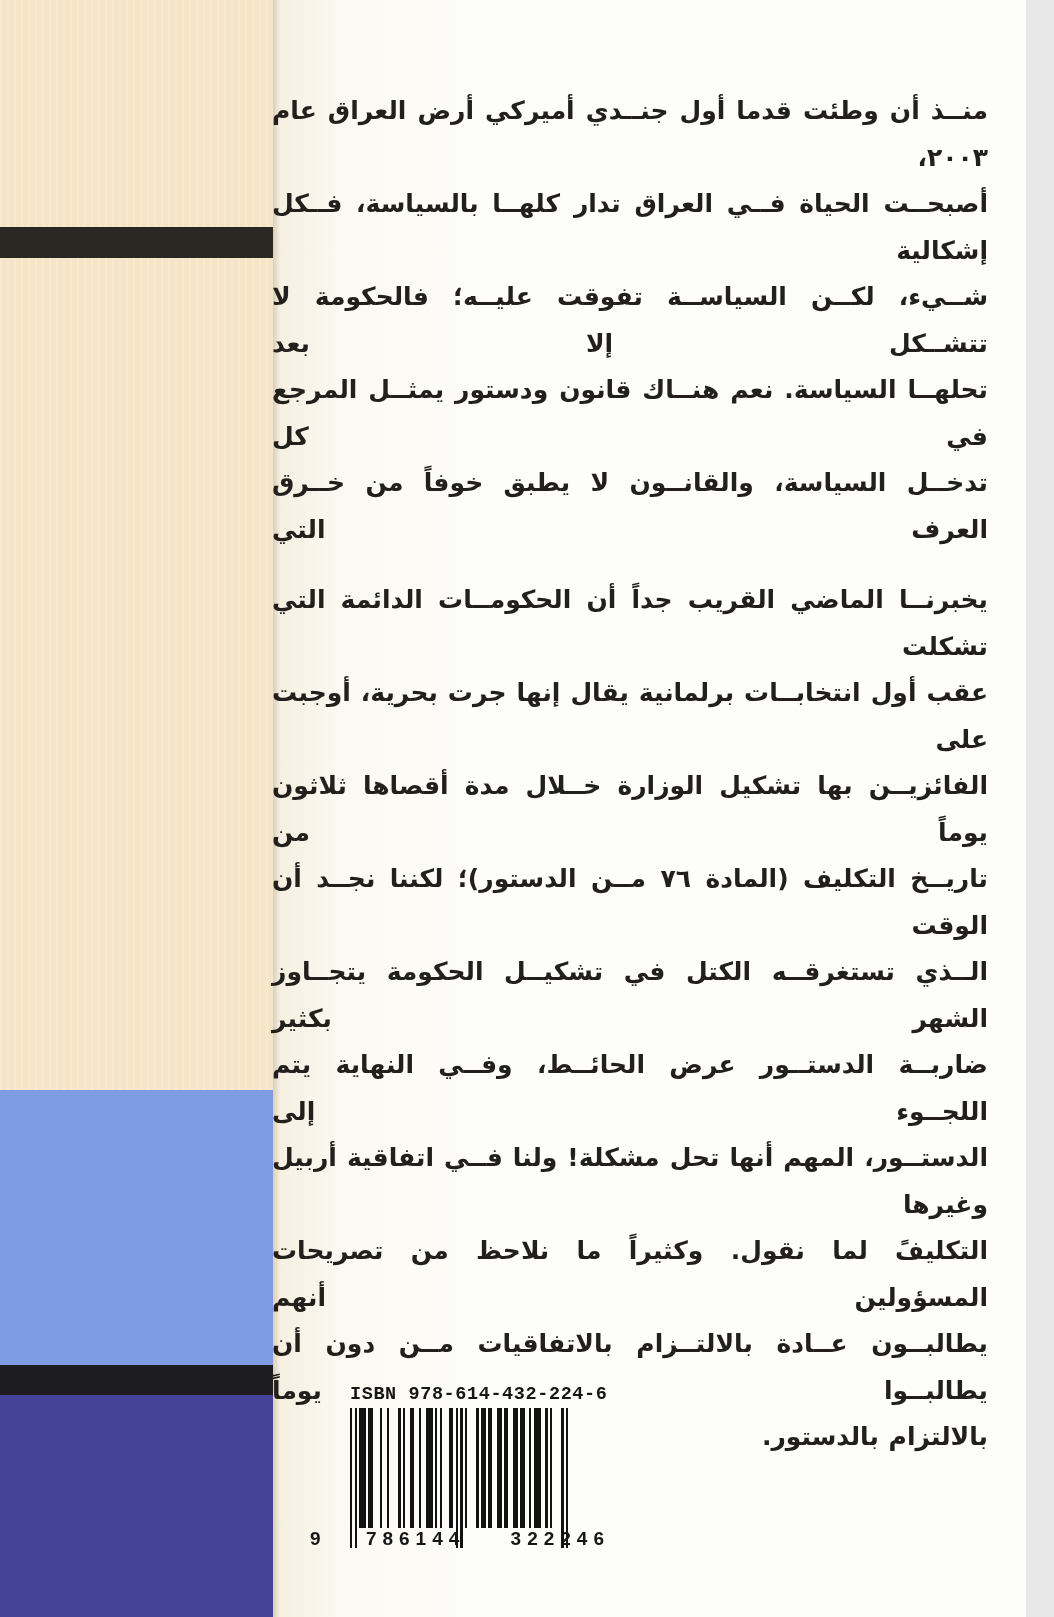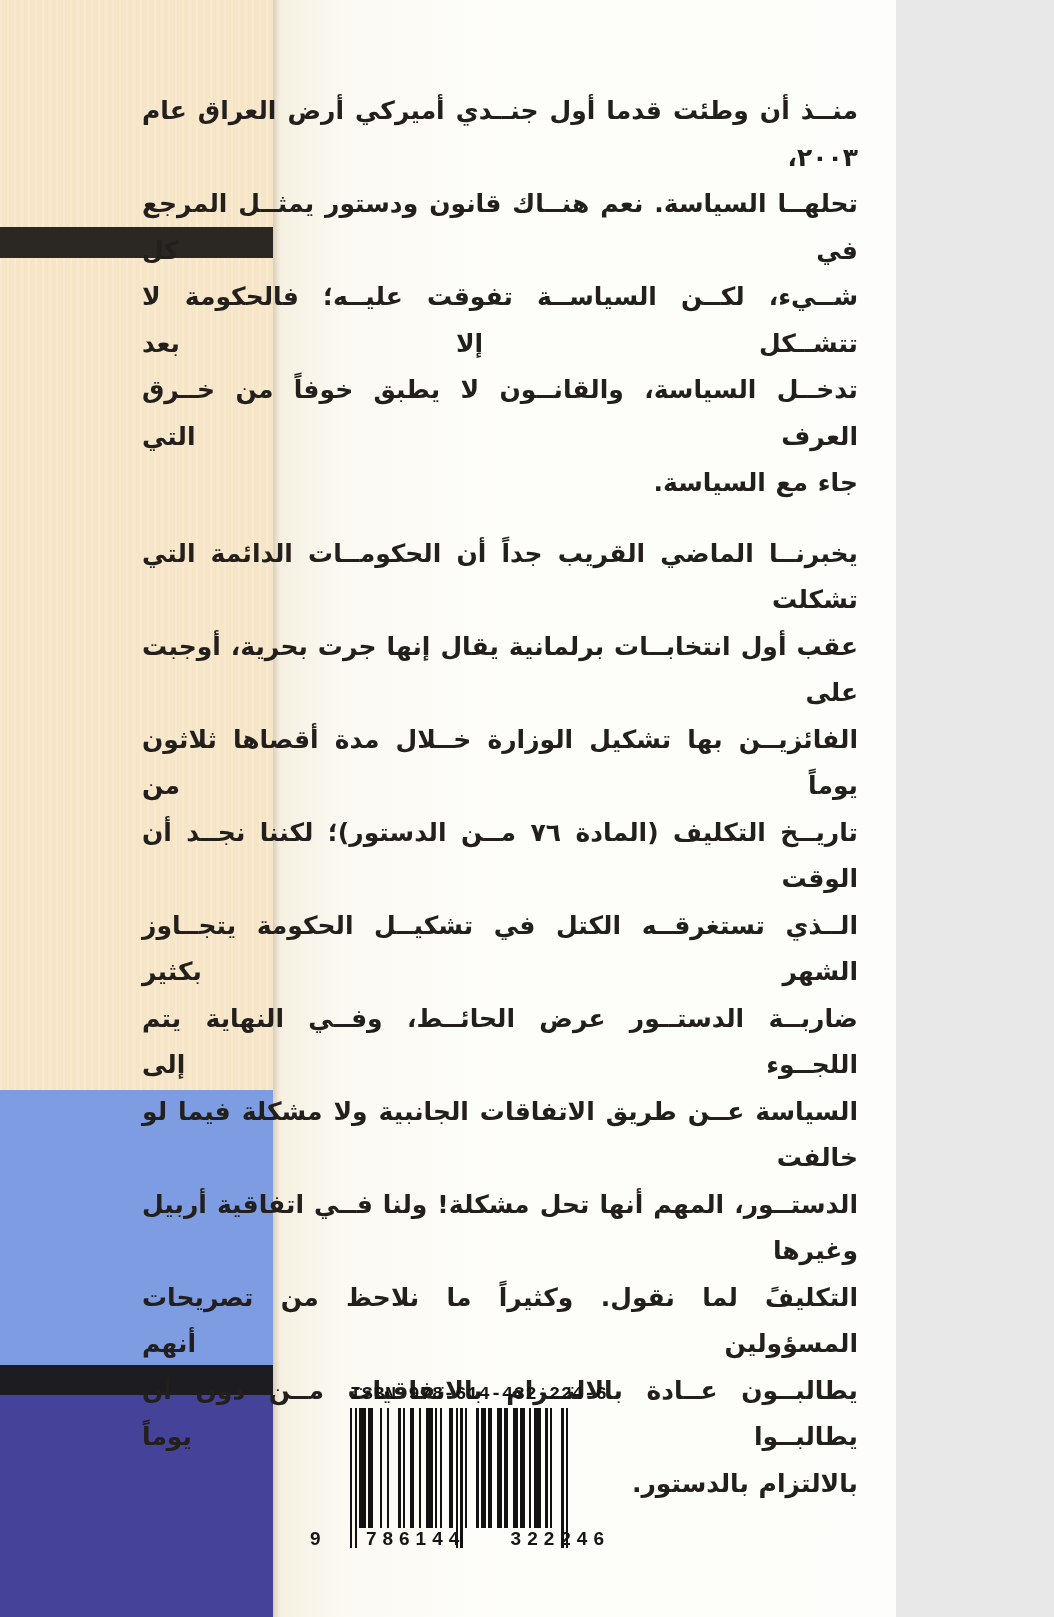--- a/index.html
+++ b/index.html
@@ -1,18 +1,18 @@
 <!DOCTYPE html>
 <html lang="ar"><head>
 <meta charset="utf-8">
 <style>
   html,body{margin:0;padding:0;}
   body{background:#e8e8e8;}
   .cover{
-    position:relative; width:896px; height:1617px; overflow:hidden;
+    position:relative; width:1026px; height:1617px; overflow:hidden;
     background:#fcfbf6;
     font-family:"DejaVu Sans", sans-serif;
   }
   
   .spine{
     position:absolute; left:0; top:0; width:273px; height:100%;
     background:
       repeating-linear-gradient(90deg, rgba(255,255,255,.20) 0 2px, rgba(0,0,0,0) 2px 7px),
       #f6e5c6;
   }
@@ -69,33 +69,32 @@
     <div class="stripe-bottom"></div>
     <div class="blue-dark"></div>
   </div>
 
   <div class="main">
 
     <div class="textblock">
       <div id="paras">
           <div class="para">
             <div class="line">منــذ أن وطئت قدما أول جنــدي أميركي أرض العراق عام ٢٠٠٣،</div>
+            <div class="line">أصبحــت الحياة فــي العراق تدار كلهــا بالسياسة، فــكل إشكالية</div>
+            <div class="line">شــيء، لكــن السياســة تفوقت عليــه؛ فالحكومة لا تتشــكل إلا بعد</div>
             <div class="line">تحلهــا السياسة. نعم هنــاك قانون ودستور يمثــل المرجع في كل</div>
-            <div class="line">شــيء، لكــن السياســة تفوقت عليــه؛ فالحكومة لا تتشــكل إلا بعد</div>
             <div class="line">تدخــل السياسة، والقانــون لا يطبق خوفاً من خــرق العرف التي</div>
-            <div class="line end">جاء مع السياسة.</div>
           </div>
           <div class="para">
             <div class="line">يخبرنــا الماضي القريب جداً أن الحكومــات الدائمة التي تشكلت</div>
             <div class="line">عقب أول انتخابــات برلمانية يقال إنها جرت بحرية، أوجبت على</div>
             <div class="line">الفائزيــن بها تشكيل الوزارة خــلال مدة أقصاها ثلاثون يوماً من</div>
             <div class="line">تاريــخ التكليف (المادة ٧٦ مــن الدستور)؛ لكننا نجــد أن الوقت</div>
             <div class="line">الــذي تستغرقــه الكتل في تشكيــل الحكومة يتجــاوز الشهر بكثير</div>
             <div class="line">ضاربــة الدستــور عرض الحائــط، وفــي النهاية يتم اللجــوء إلى</div>
-            <div class="line">السياسة عــن طريق الاتفاقات الجانبية ولا مشكلة فيما لو خالفت</div>
             <div class="line">الدستــور، المهم أنها تحل مشكلة! ولنا فــي اتفاقية أربيل وغيرها</div>
             <div class="line">التكليفً لما نقول. وكثيراً ما نلاحظ من تصريحات المسؤولين أنهم</div>
             <div class="line">يطالبــون عــادة بالالتــزام بالاتفاقيات مــن دون أن يطالبــوا يوماً</div>
             <div class="line end">بالالتزام بالدستور.</div>
           </div>
         </div>
 
     </div>
 
     <div class="barcode">

